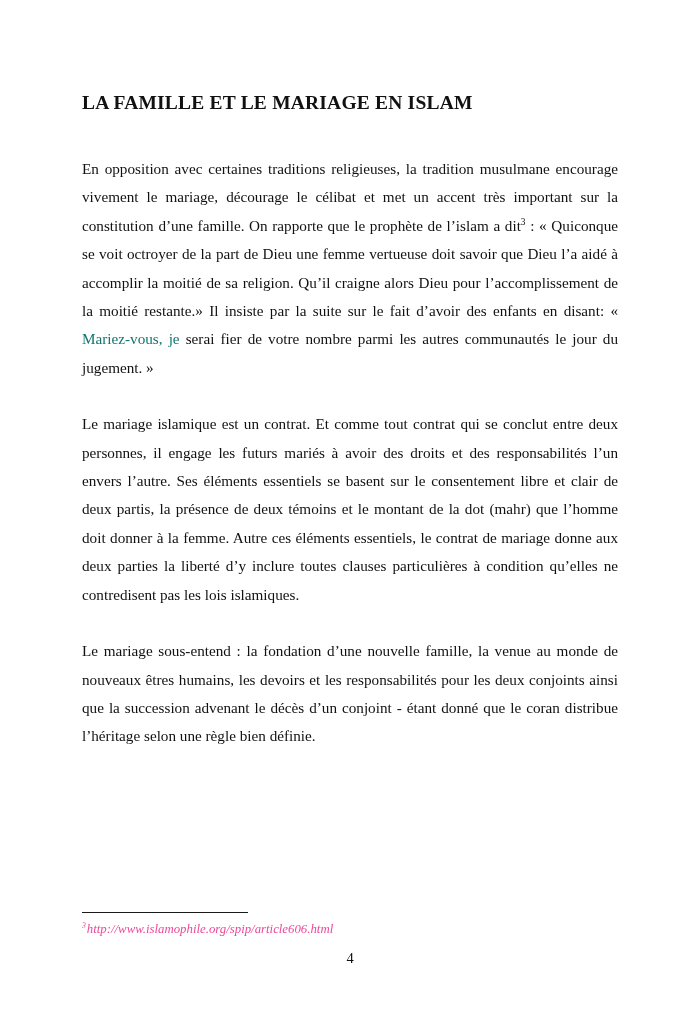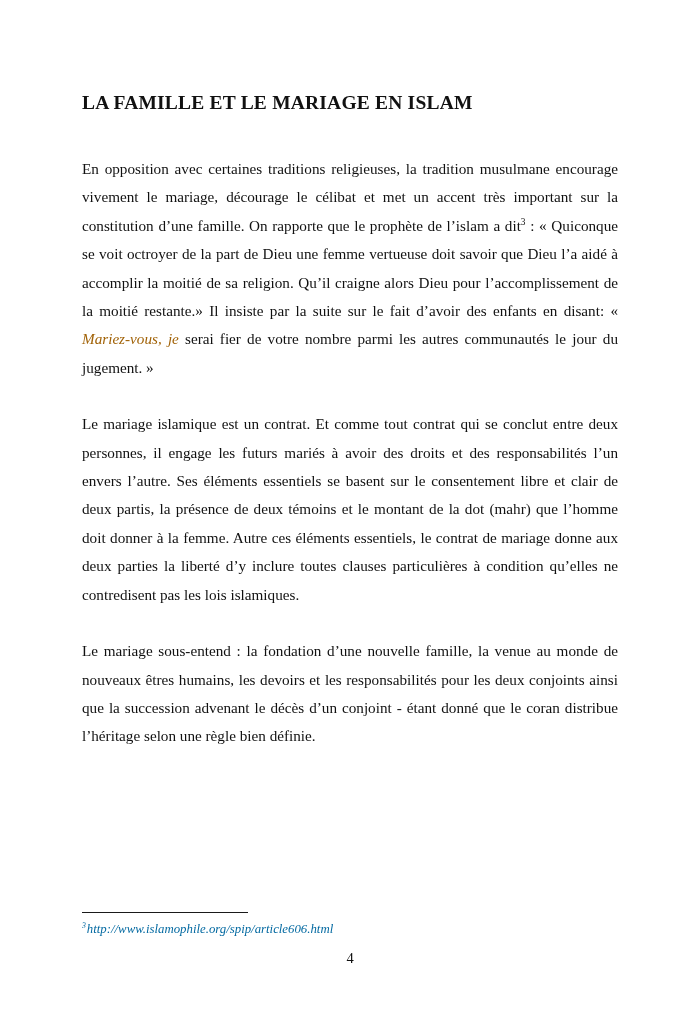--- a/index.html
+++ b/index.html
@@ -55,23 +55,22 @@
     color: #111111;
     hyphens: none;
   }
 
   p.para:last-child {
     margin-bottom: 4px;
   }
 
   
   .link-blue {
-    color: #a16207;
+    color: #0f766e;
     text-decoration: none;
-    font-style: italic;
   }
 
   sup.fnref {
     font-size: 0.62em;
     vertical-align: super;
     line-height: 0;
   }
 
   .footnote-area {
     position: absolute;
@@ -88,21 +87,21 @@
     margin: 0 0 8px 0;
     padding: 0;
   }
 
   .footnote-text {
     margin: 0;
     padding: 0;
     font-style: italic;
     font-size: 12.8px;
     line-height: 16px;
-    color: #0369a1;
+    color: #ec4899;
     white-space: nowrap;
   }
 
   .footnote-text sup.fnref {
     font-size: 0.6em;
     font-style: italic;
     vertical-align: super;
     line-height: 0;
     margin-right: 1px;
   }

